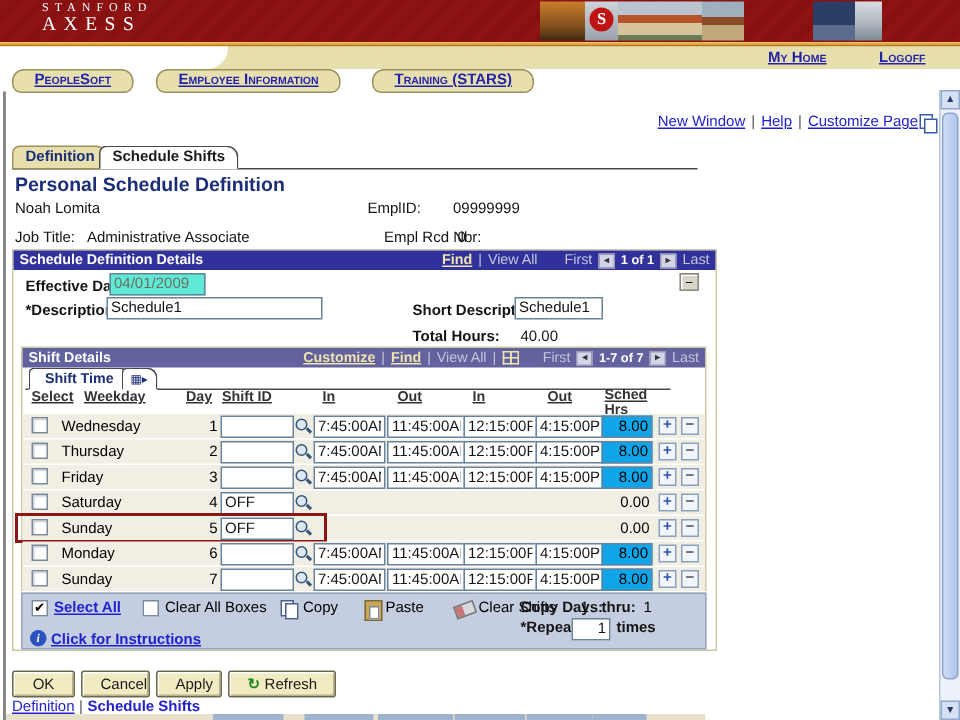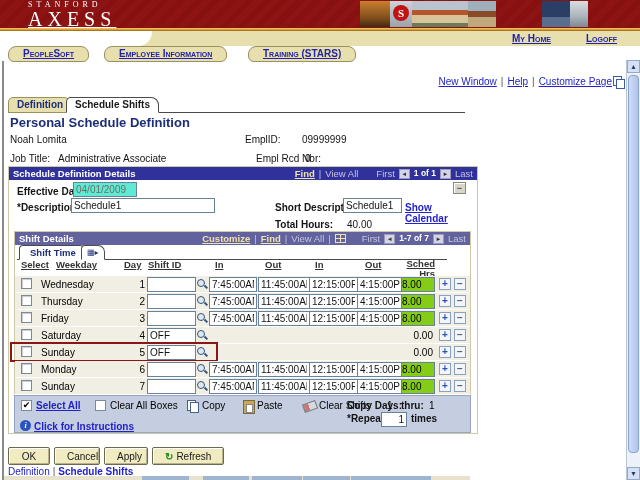--- a/index.html
+++ b/index.html
@@ -5,21 +5,21 @@
   html,body{margin:0;padding:0;}
   .screen{position:relative;width:640px;height:480px;background:#fff;overflow:hidden;
           font-family:"Liberation Sans",sans-serif;font-size:10px;color:#000;}
   .abs{position:absolute;}
 
   
   .banner{left:0;top:0;width:640px;height:28px;
           background:repeating-linear-gradient(135deg,#8E1414 0 6px,#871111 6px 12px);}
   .brand{left:28px;top:1px;color:#fff;font-family:"Liberation Serif",serif;line-height:1;}
   .brand .t1{font-size:8px;letter-spacing:4px;display:block;}
-  .brand .t2{font-size:20px;letter-spacing:5px;display:block;margin-top:0;text-decoration:underline;}
+  .brand .t2{font-size:13px;letter-spacing:5px;display:block;margin-top:0;}
   .collage{left:360px;top:1px;height:26px;display:flex;}
   .collage div{height:26px;}
   .ph1{width:30px;background:linear-gradient(180deg,#c97f2e,#7a4a1a 70%,#3d2a12);}
   .ph2{width:22px;background:linear-gradient(180deg,#cfd4da,#9aa2ab);position:relative;}
   .s-circ{position:absolute;left:3px;top:4px;width:16px;height:16px;border-radius:50%;
           background:#c01414;color:#fff;font:bold 11px "Liberation Serif",serif;
           text-align:center;line-height:16px;}
   .ph3{width:56px;background:linear-gradient(180deg,#b9c4cf 0 35%,#b4552c 35% 55%,#d8c49a 55% 85%,#6b7b55 85%);}
   .ph4{width:46px;background:linear-gradient(180deg,#c3cdd6 0 30%,#a6502a 30% 50%,#cdb astronom88 50%,#c8b184 50% 80%,#4f6243 80%);}
   .ph5{width:28px;background:linear-gradient(180deg,#9fb0bd 0 40%,#8a4a28 40% 60%,#bfa87c 60%);}
@@ -96,39 +96,39 @@
   
   .shiftbox{left:5px;top:64px;width:457px;height:163px;border:1px solid #CEC8A6;box-sizing:border-box;background:#fff;}
   .purplebar{left:0;top:0;width:100%;height:13px;background:#62629E;color:#fff;font-weight:bold;font-size:9.5px;line-height:13px;}
   .stabs{left:2px;top:13px;width:430px;height:14px;border-bottom:1px solid #4a4a4a;}
   .stab{position:absolute;bottom:-1px;left:2px;height:12px;padding:1px 10px 0 10px;background:#fff;
         border:1px solid #4a4a4a;border-bottom:1px solid #fff;border-radius:4px 7px 0 0;
         font-weight:bold;color:#1B2E77;font-size:9.5px;cursor:pointer;}
   .stab-ico{position:absolute;bottom:-1px;left:64px;height:12px;padding:1px 5px 0 5px;background:#fff;
         border:1px solid #4a4a4a;border-bottom:1px solid #fff;border-radius:4px 7px 0 0;
         font-size:8px;color:#1B2E77;cursor:pointer;line-height:11px;}
-  .cols{left:0;top:27px;width:455px;height:17px;text-align:right;}
+  .cols{left:0;top:27px;width:455px;height:17px;}
   .col{position:absolute;font-weight:bold;color:#333;text-decoration:underline;font-size:9.5px;cursor:pointer;}
   .rows-host{left:0;top:44px;width:455px;}
   .srow{position:relative;height:16px;margin-bottom:1px;background:#F1EEE3;}
   .cbx{position:absolute;width:11px;height:11px;background:#fff;border:1px solid #7b8a99;
        box-shadow:inset 1px 1px 1px #c8ccd2;box-sizing:border-box;cursor:pointer;top:2px;}
   .srow .cbx{left:6px;}
   .wd{position:absolute;left:26px;top:3px;}
   .dy{position:absolute;left:100px;width:30px;top:3px;text-align:right;}
   .sid{left:132px;top:1px;width:43px;}
   .mag{position:absolute;left:181px;top:2px;width:12px;height:12px;cursor:pointer;}
   .mag::before{content:"";position:absolute;left:1px;top:1px;width:6px;height:6px;border:1.5px solid #35547C;border-radius:50%;background:#dce8f2;}
   .mag::after{content:"";position:absolute;left:8px;top:8px;width:4px;height:1.8px;background:#35547C;transform:rotate(45deg);}
   .t1{left:194px;top:1px;width:42px;}
   .t2{left:243px;top:1px;width:46px;}
   .t3{left:294px;top:1px;width:43px;}
   .t4{left:342px;top:1px;width:40px;}
   .hrsbox{position:absolute;left:386px;top:1px;width:30px;height:12px;border:1px solid #69829B;
-          text-align:left;padding:1px 2px 0 0;background:#84cc16;}
+          text-align:right;padding:1px 2px 0 0;background:#0ea5e9;}
   .hrsplain{position:absolute;left:386px;top:3px;width:32px;text-align:right;}
   .pm{position:absolute;top:2px;width:12px;height:12px;background:#F2F5FA;border:1px solid #8aa0bc;
       box-sizing:border-box;text-align:center;line-height:9px;font-weight:bold;cursor:pointer;}
   .plus{left:424px;color:#2a52b0;font-size:10px;}
   .minus{left:439px;color:#55606e;font-size:10px;}
   .srow.hl::before{content:"";position:absolute;left:-5px;top:-2px;width:204px;height:16px;
       border:2px solid #8C1515;pointer-events:none;}
 
   
   .ctl{left:5px;top:228px;width:457px;height:38px;background:#C4CEE0;border:1px solid #97A5C0;box-sizing:border-box;}
@@ -234,21 +234,20 @@
     </div>
     <div class="abs collapse-btn">−</div>
 
     <div class="abs lbl" style="left:8px;top:19px;">Effective Date:</div>
     <input class="fld disabled" style="left: 64px; top: 15px; width: 58px;" readonly="" value="04/01/2009">
 
     <div class="abs lbl" style="left:8px;top:35px;">*Description:</div>
     <input class="fld" style="left: 62px; top: 31px; width: 138px;" value="Schedule1">
     <div class="abs lbl" style="left:266px;top:35px;">Short Description:</div>
     <input class="fld" style="left: 334px; top: 31px; width: 53px;" value="Schedule1">
-    <a class="abs link" style="left:396px;top:35px;font-weight:bold;">Show Calendar</a>
 
     <div class="abs lbl" style="left:266px;top:52px;">Total Hours:</div>
     <div class="abs plain" style="left:338px;top:52px;">40.00</div>
 
     <div class="abs shiftbox">
       <div class="abs purplebar">
         <span class="title" style="position:absolute;left:4px;">Shift Details</span>
         <span class="pager">
           <a class="lk">Customize</a>
             <span class="sep">|</span>

